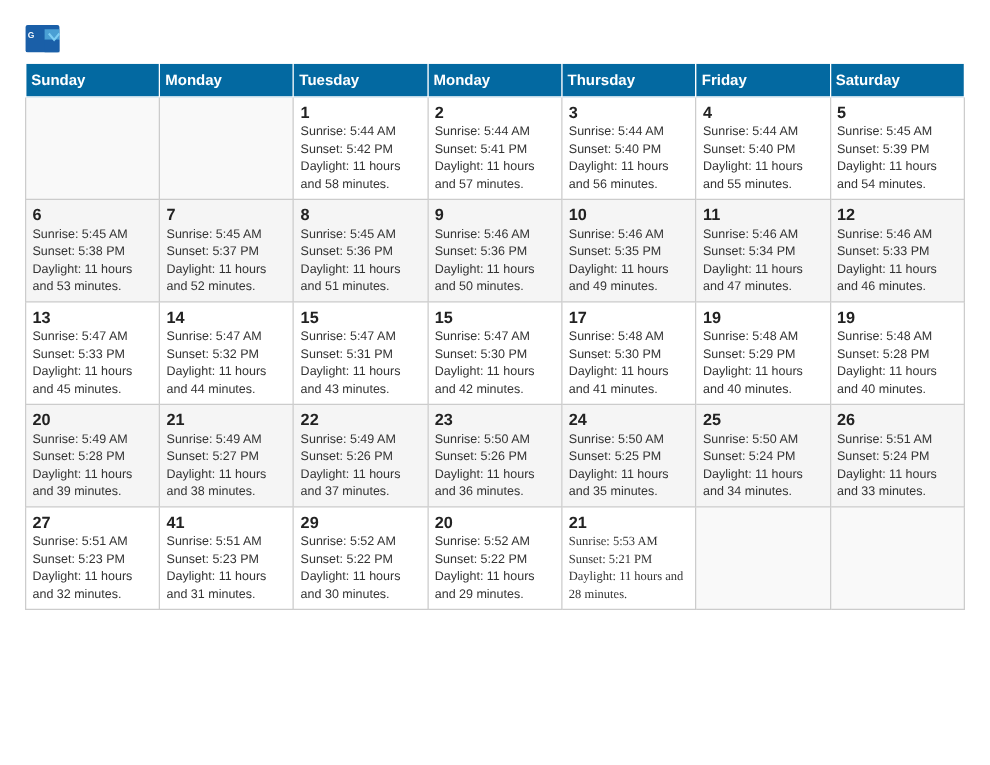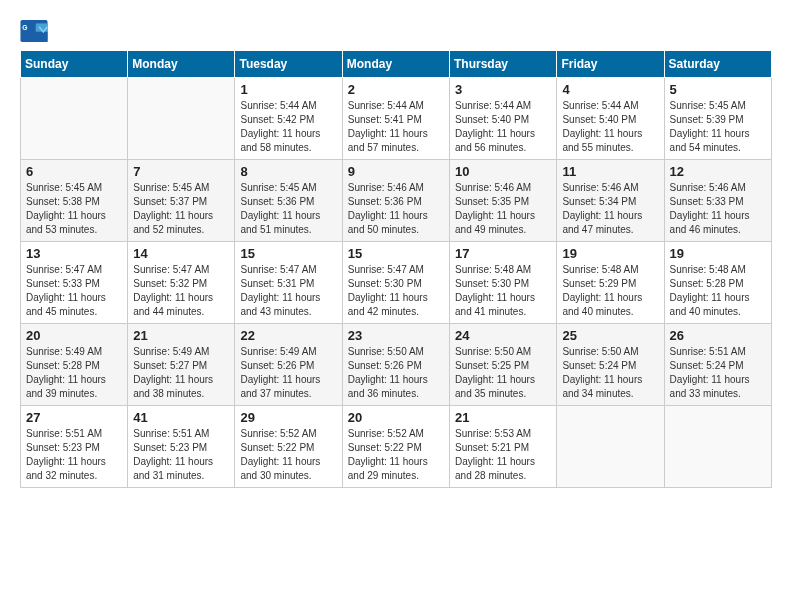--- a/index.html
+++ b/index.html
@@ -312,21 +312,21 @@
 Daylight: 11 hours and 30 minutes.</div>
           </td>
           <td>
             <span class="day-number">20</span>
             <div class="day-info" style="white-space: pre-line;">Sunrise: 5:52 AM
 Sunset: 5:22 PM
 Daylight: 11 hours and 29 minutes.</div>
           </td>
           <td>
             <span class="day-number">21</span>
-            <div class="day-info" style="white-space: pre-line;">Sunrise: 5:53 AM
+            <div class="day-info" style="white-space: pre-line; font-family: Liberation Serif, serif;">Sunrise: 5:53 AM
 Sunset: 5:21 PM
 Daylight: 11 hours and 28 minutes.</div>
           </td>
           <td class="empty-cell"></td>
           <td class="empty-cell"></td>
         </tr>
       </tbody>
   </table>
 </div>
 

